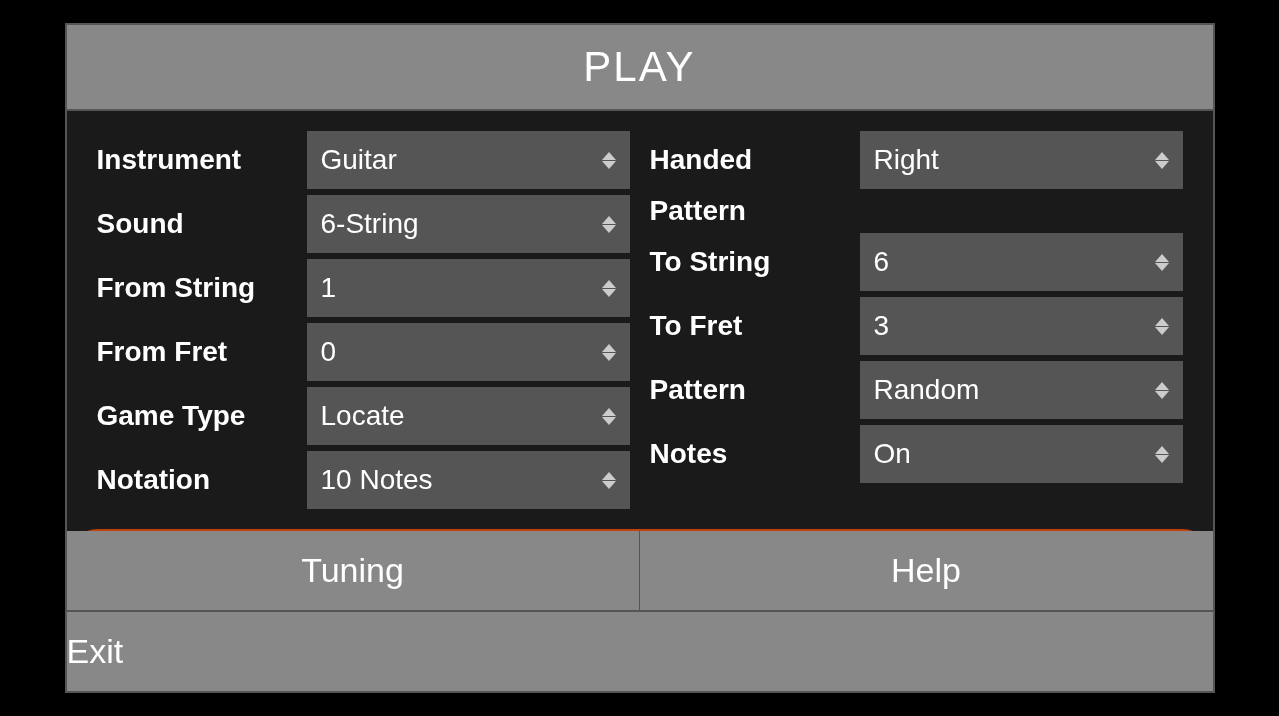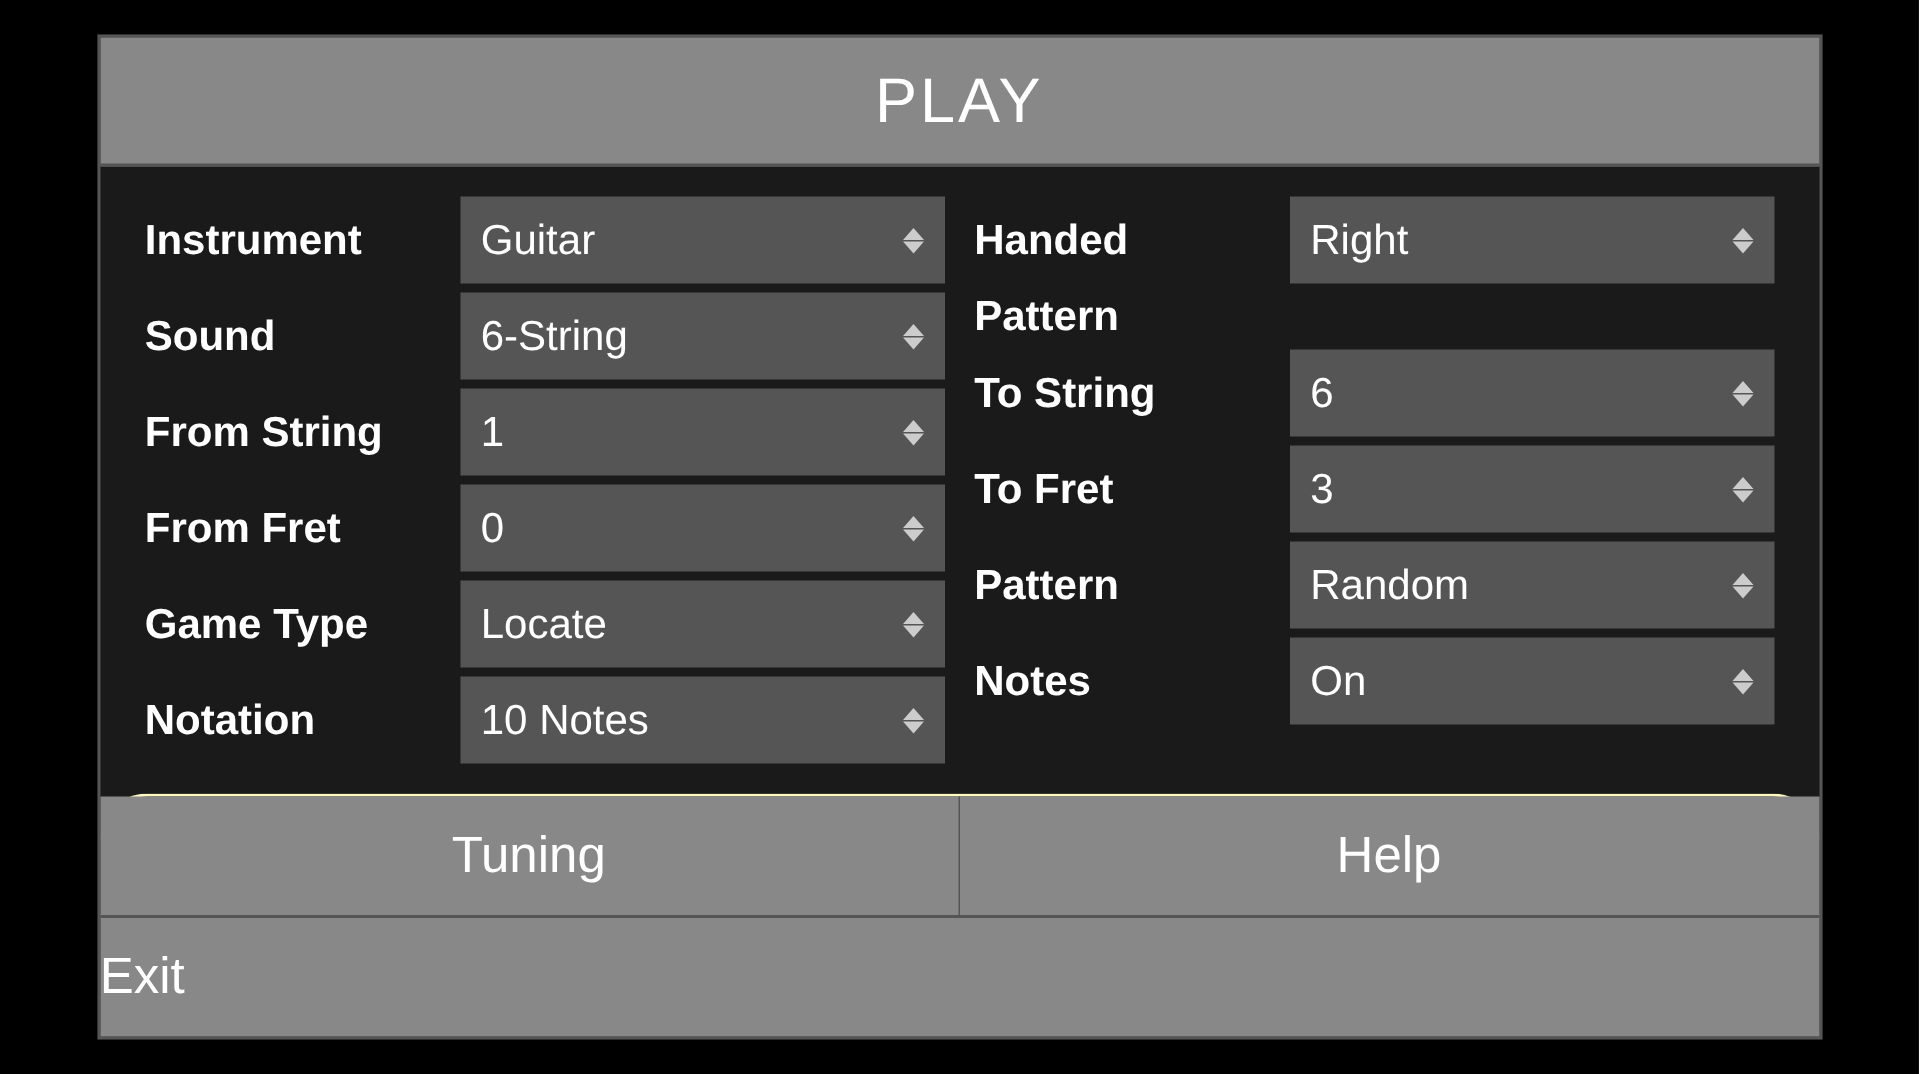--- a/index.html
+++ b/index.html
@@ -106,21 +106,21 @@
     }
 
     .arrow-down {
       border-top: 8px solid #ccc;
     }
 
     .footer-buttons {
       display: grid;
       grid-template-columns: 1fr 1fr;
       gap: 0;
-      border-top: 2px solid #fef9c3;
+      border-top: 2px solid #c2410c;
       border-radius: 31px;
     }
 
     .footer-btn {
       background: #888;
       color: #fff;
       font-size: 34px;
       font-weight: normal;
       text-align: center;
       padding: 20px 0;

